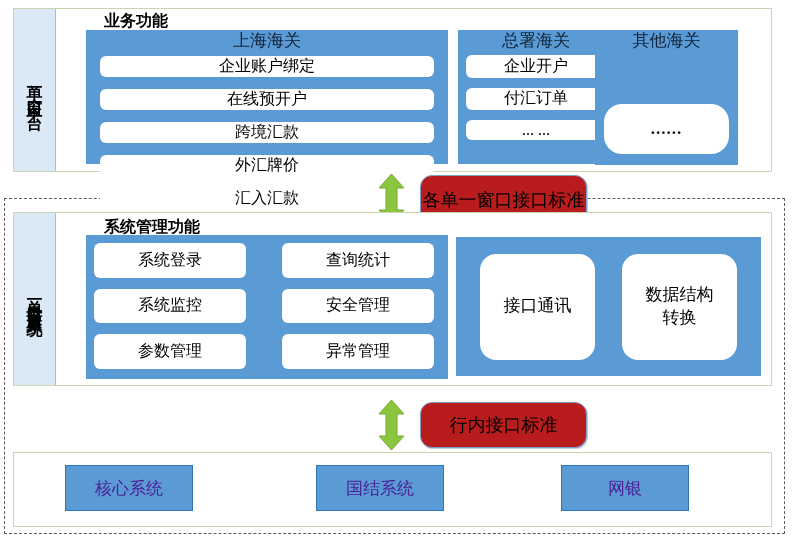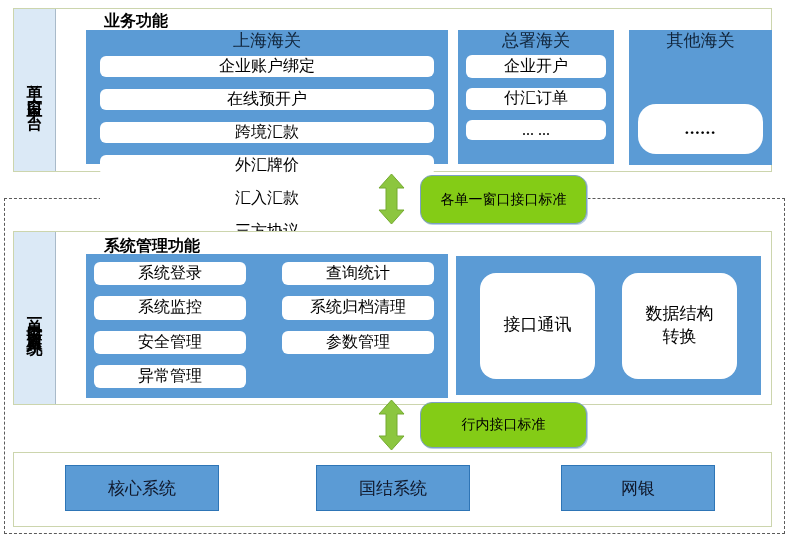--- a/index.html
+++ b/index.html
@@ -140,50 +140,50 @@
   .dashed-frame {
     position: absolute;
     left: 4px; top: 198px;
     width: 781px; height: 336px;
     border: 1px dashed #5a5a5a;
     box-sizing: border-box;
   }
 
   .pill {
     position: absolute;
-    background: #84cc16;
+    background: #b91c1c;
     border: 1px solid #7d9fc6;
     border-radius: 12px;
     display: flex;
     align-items: center;
     justify-content: center;
-    font-size: 14px;
+    font-size: 18px;
     box-sizing: border-box;
     box-shadow: 1px 1px 0 #b9cfe4;
   }
 
   .arrow {
     position: absolute;
     width: 27px;
     height: 52px;
   }
 
   .sysbox {
     position: absolute;
     top: 12px;
-    width: 154px;
+    width: 128px;
     height: 46px;
     background: #5b9bd5;
     border: 1px solid #2e75b6;
     box-sizing: border-box;
     display: flex;
     align-items: center;
     justify-content: center;
     font-size: 17px;
-    color: #0f172a;
+    color: #4c1d95;
   }
 </style>
 </head>
 <body>
 
 <div id="canvas">
 
   <div class="dashed-frame"></div>
 
   <div class="obox" style="left:13px; top:8px; width:759px; height:164px;">
@@ -206,43 +206,42 @@
 
     <div class="bluebox" style="left:444px; top:21px; width:156px; height:134px;">
       <div class="btitle">总署海关</div>
       <div class="cellgrid grid-1col">
         <div class="wcell">企业开户</div>
         <div class="wcell">付汇订单</div>
         <div class="wcell">... ...</div>
       </div>
     </div>
 
-    <div class="bluebox" style="left:615px; top:21px; width:143px; height:135px;gap:48px;">
+    <div class="bluebox" style="left:581px; top:21px; width:143px; height:135px;gap:48px;">
       <div class="btitle">其他海关</div>
       <div class="bigwhite">......</div>
     </div>
   </div>
 
   <svg class="arrow" style="left:378px; top:173px;" viewBox="0 0 27 52">
     <polygon points="13.5,1 26,15 19,15 19,37 26,37 13.5,51 1,37 8,37 8,15 1,15" fill="#8cc63f" stroke="#74aa30" stroke-width="1"></polygon>
   </svg>
   <div class="pill" style="left:420px; top:175px; width:167px; height:49px;">各单一窗口接口标准</div>
 
-  <div class="obox" style="left:13px; top:231px; width:759px; height:174px;">
+  <div class="obox" style="left:13px; top:212px; width:759px; height:174px;">
     <div class="strip">
       <div class="vtext" style="letter-spacing:3px;">单一窗口前置系统</div>
     </div>
     <div class="hdr" style="left:90px; top:4px;">系统管理功能</div>
 
     <div class="bluebox" style="left:72px; top:22px; width:362px; height:144px;">
       <div class="cellgrid grid-mgmt">
         <div class="wcell">系统登录</div>
         <div class="wcell">查询统计</div>
         <div class="wcell">系统监控</div>
-        <div class="wcell">系统归档清理</div>
         <div class="wcell">安全管理</div>
         <div class="wcell">参数管理</div>
         <div class="wcell">异常管理</div>
       </div>
     </div>
 
     <div class="iface-row" style="left:442px; top:24px; width:305px; height:139px;">
       <div class="wsquare">
         <div class="inner">接口通讯</div>
       </div>

